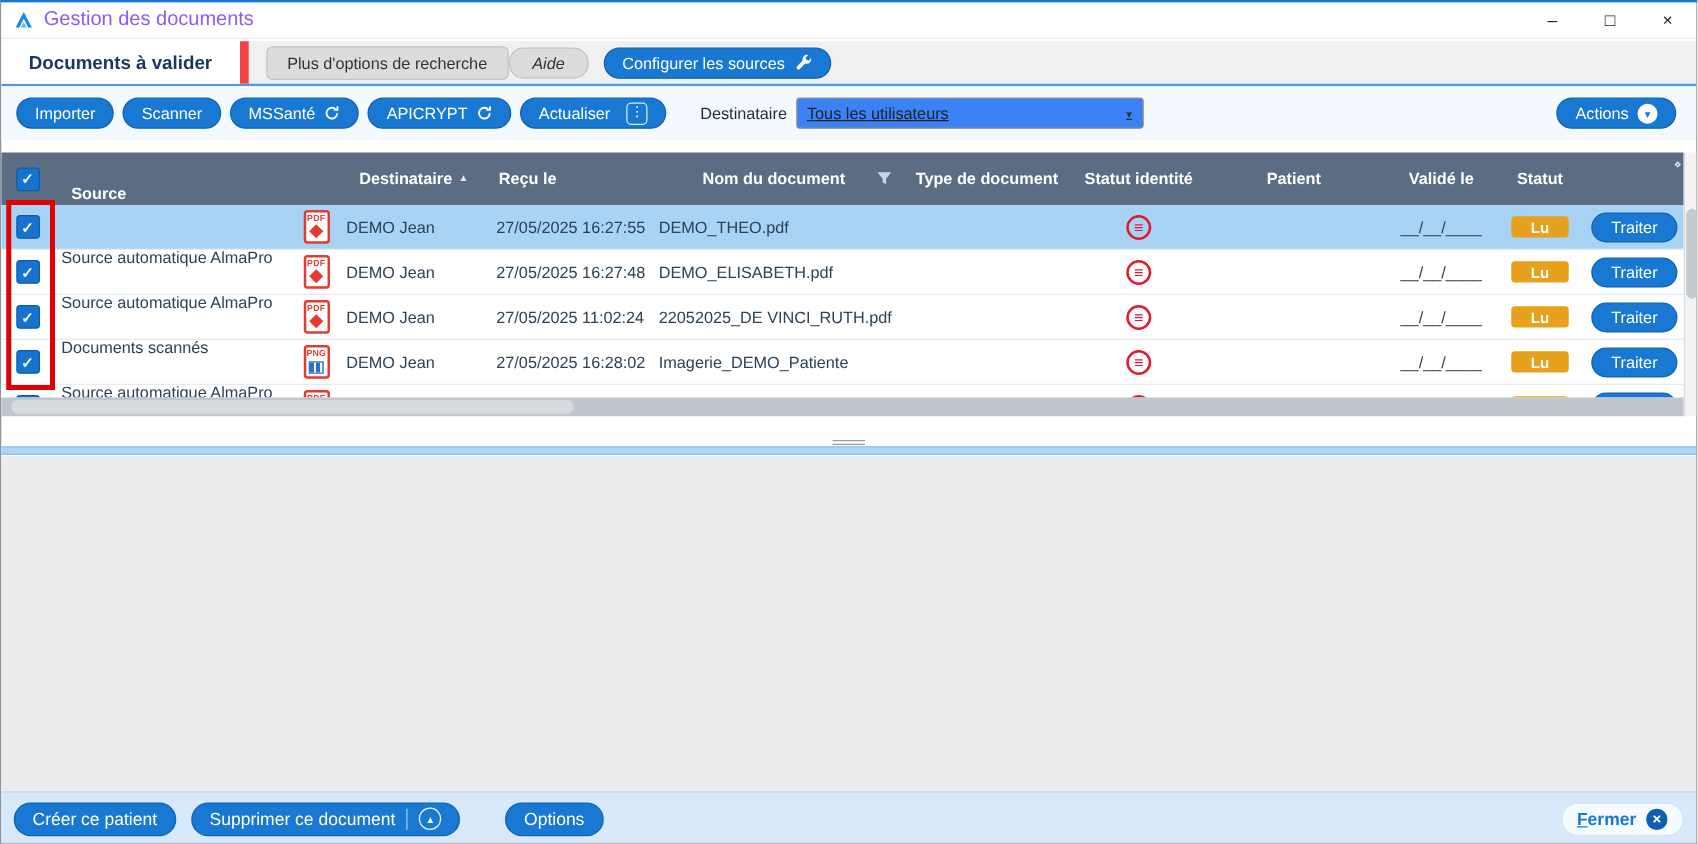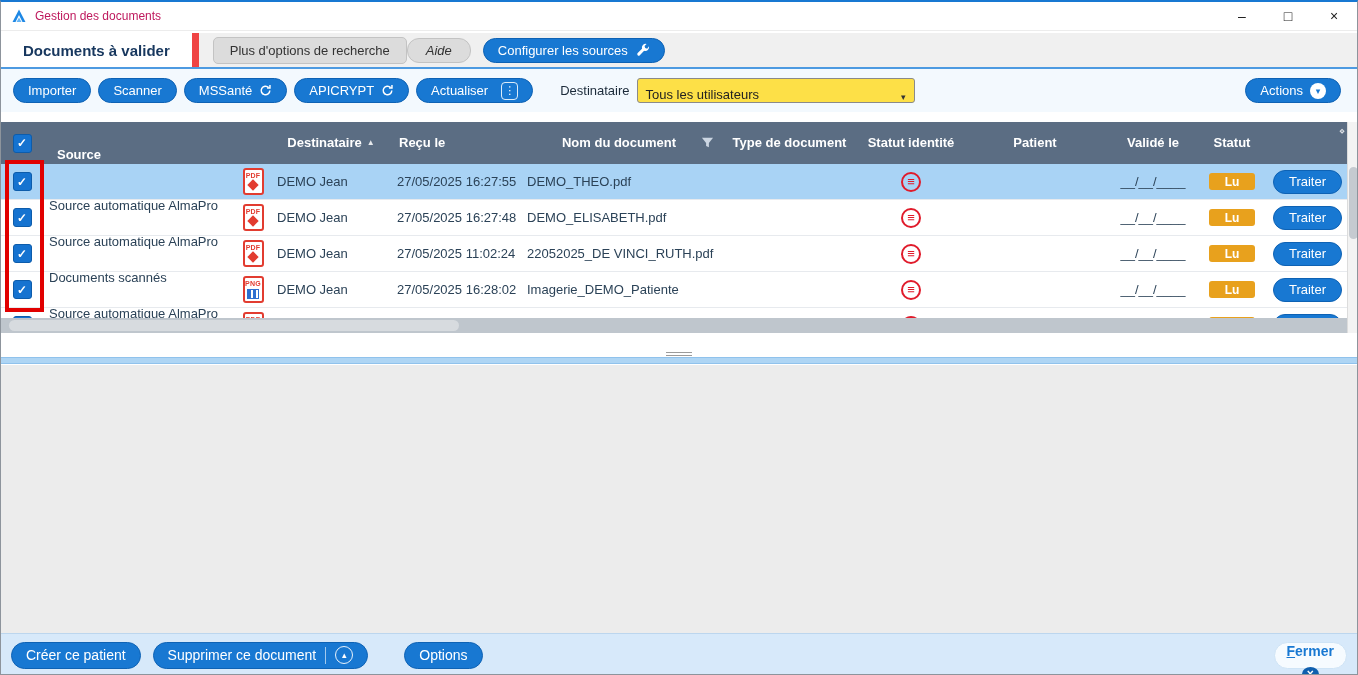--- a/index.html
+++ b/index.html
@@ -4,21 +4,21 @@
 <style>
   html,body{margin:0;padding:0;background:#fff;}
   body{width:1358px;height:675px;font-family:"Liberation Sans",sans-serif;}
   .app{position:relative;width:1358px;height:675px;background:#fff;overflow:hidden;
        border:1px solid #8d949c;border-top:2px solid #1878d2;box-sizing:border-box;}
 
   
   .titlebar{position:absolute;top:0;left:0;right:0;height:29px;background:#fff;
             border-bottom:1px solid #ececec;display:flex;align-items:center;padding-left:10px;box-sizing:border-box;}
   .app-logo{width:16px;height:16px;margin-right:8px;flex:0 0 auto;}
-  .win-title{font-size:12px;color:#be185d;}
+  .win-title{font-size:16px;color:#8b5cf6;}
   .win-controls{margin-left:auto;display:flex;height:100%;}
   .win-btn{width:46px;height:100%;border:none;background:transparent;font-size:14px;color:#222;
            display:flex;align-items:center;justify-content:center;cursor:default;font-family:inherit;}
 
   
   .tabbar{position:absolute;top:31px;left:0;right:0;height:36px;background:#f0f0f0;
           border-bottom:2px solid #4d9ae1;display:flex;align-items:center;box-sizing:border-box;}
   .tab-active{height:100%;background:#fff;display:flex;align-items:center;padding:0 22px;
               font-size:15px;font-weight:bold;color:#17375e;border-right:7px solid #ef4444;}
   .gray-btn{margin-left:14px;background:#dcdcdc;border:1px solid #c3c3c3;border-radius:5px;
@@ -28,22 +28,22 @@
              font-size:13px;color:#333;font-family:inherit;font-style:italic;}
   .pill-blue{background:#1878d2;border:1px solid #0e62b4;border-radius:13px;color:#fff;
              font-size:13px;height:25px;display:inline-flex;align-items:center;gap:7px;
              padding:0 14px;font-family:inherit;white-space:nowrap;}
   .configure{margin:0 8px 0 12px;}
 
   
   .toolbar{position:absolute;top:67px;left:0;right:0;height:43px;background:#f3f9fe;
            display:flex;align-items:center;padding:0 12px;gap:7px;box-sizing:border-box;}
   .dest-label{font-size:13px;color:#1c2b3a;margin-left:20px;}
-  .select{width:278px;height:25px;background:#fde047;border:1px solid #8a8a8a;border-radius:3px;
-          display:flex;align-items:flex-end;padding:0 8px;font-size:13px;color:#222;box-sizing:border-box;}
+  .select{width:278px;height:25px;background:#3b82f6;border:1px solid #8a8a8a;border-radius:3px;
+          display:flex;align-items:center;padding:0 8px;font-size:13px;color:#222;box-sizing:border-box;text-decoration:underline;}
   .sel-arrow{margin-left:auto;font-size:9px;color:#333;}
   .actions-btn{margin-left:auto;margin-right:4px;}
   .circle-white{background:#fff;color:#1878d2;border-radius:50%;width:16px;height:16px;
                 display:inline-flex;align-items:center;justify-content:center;font-size:9px;}
   .circle-line{border:1px solid rgba(255,255,255,.9);border-radius:50%;width:16px;height:16px;
                display:inline-flex;align-items:center;justify-content:center;font-size:9px;color:#fff;}
   .dots-seg{margin-left:6px;width:15px;height:16px;border:1px solid rgba(255,255,255,.85);
             border-radius:4px;display:inline-flex;align-items:center;justify-content:center;
             font-size:11px;line-height:1;}
 
@@ -117,21 +117,21 @@
   .preview{position:absolute;top:363px;left:0;right:0;height:268px;background:#ececec;}
 
   
   .footer{position:absolute;top:631px;left:0;right:0;height:43px;background:#d7e9fa;
           border-top:1px solid #bcd6ee;display:flex;align-items:center;padding:0 10px;gap:12px;box-sizing:border-box;}
   .footer .pill-blue{height:27px;border-radius:14px;font-size:14px;}
   .split-divider{width:1px;height:17px;background:rgba(255,255,255,.6);margin:0 2px;}
   .options-btn{margin-left:24px;}
   .fermer-btn{margin-left:auto;background:#f6fbff;border:1px solid #cfe4f6;border-radius:14px;
               height:27px;display:inline-flex;align-items:center;gap:8px;padding:0 12px;
-              color:#1878d2;font-weight:bold;font-size:14px;font-family:inherit;flex-direction:column;}
+              color:#1878d2;font-weight:bold;font-size:14px;font-family:inherit;}
   .first-underline::first-letter{text-decoration:underline;}
   .x-disc{background:#0f5fae;color:#fff;border-radius:50%;width:17px;height:17px;
           display:inline-flex;align-items:center;justify-content:center;font-size:12px;font-weight:bold;}
 </style>
 </head>
 <body>
 
 <div class="app">
 
   <div class="titlebar">

